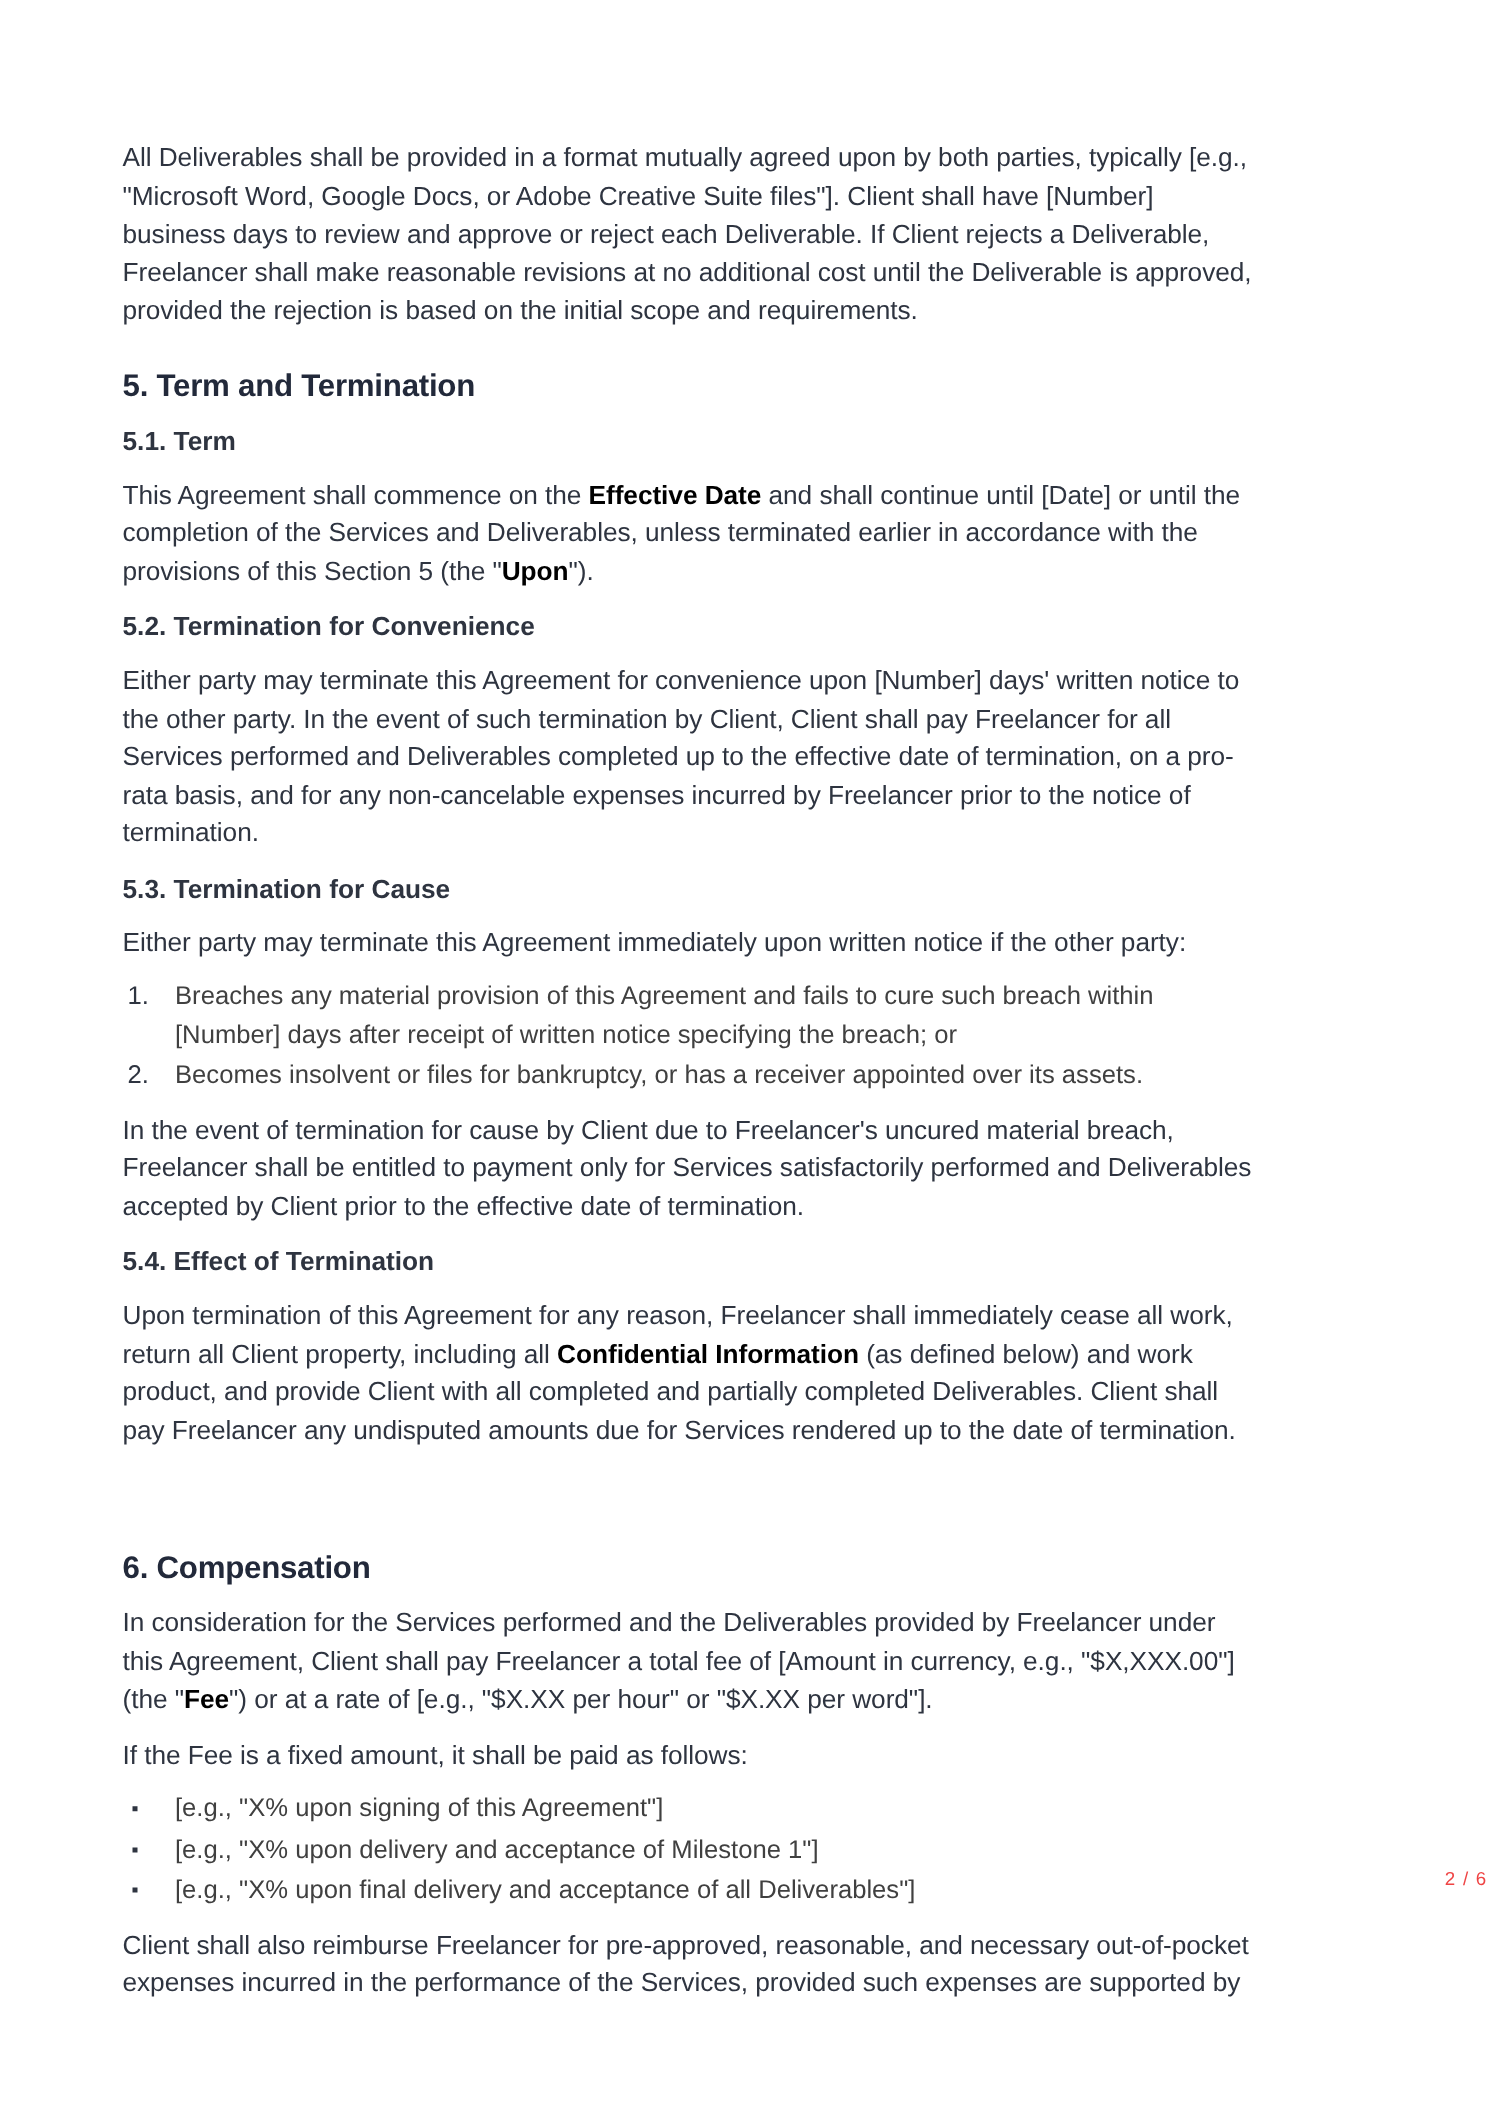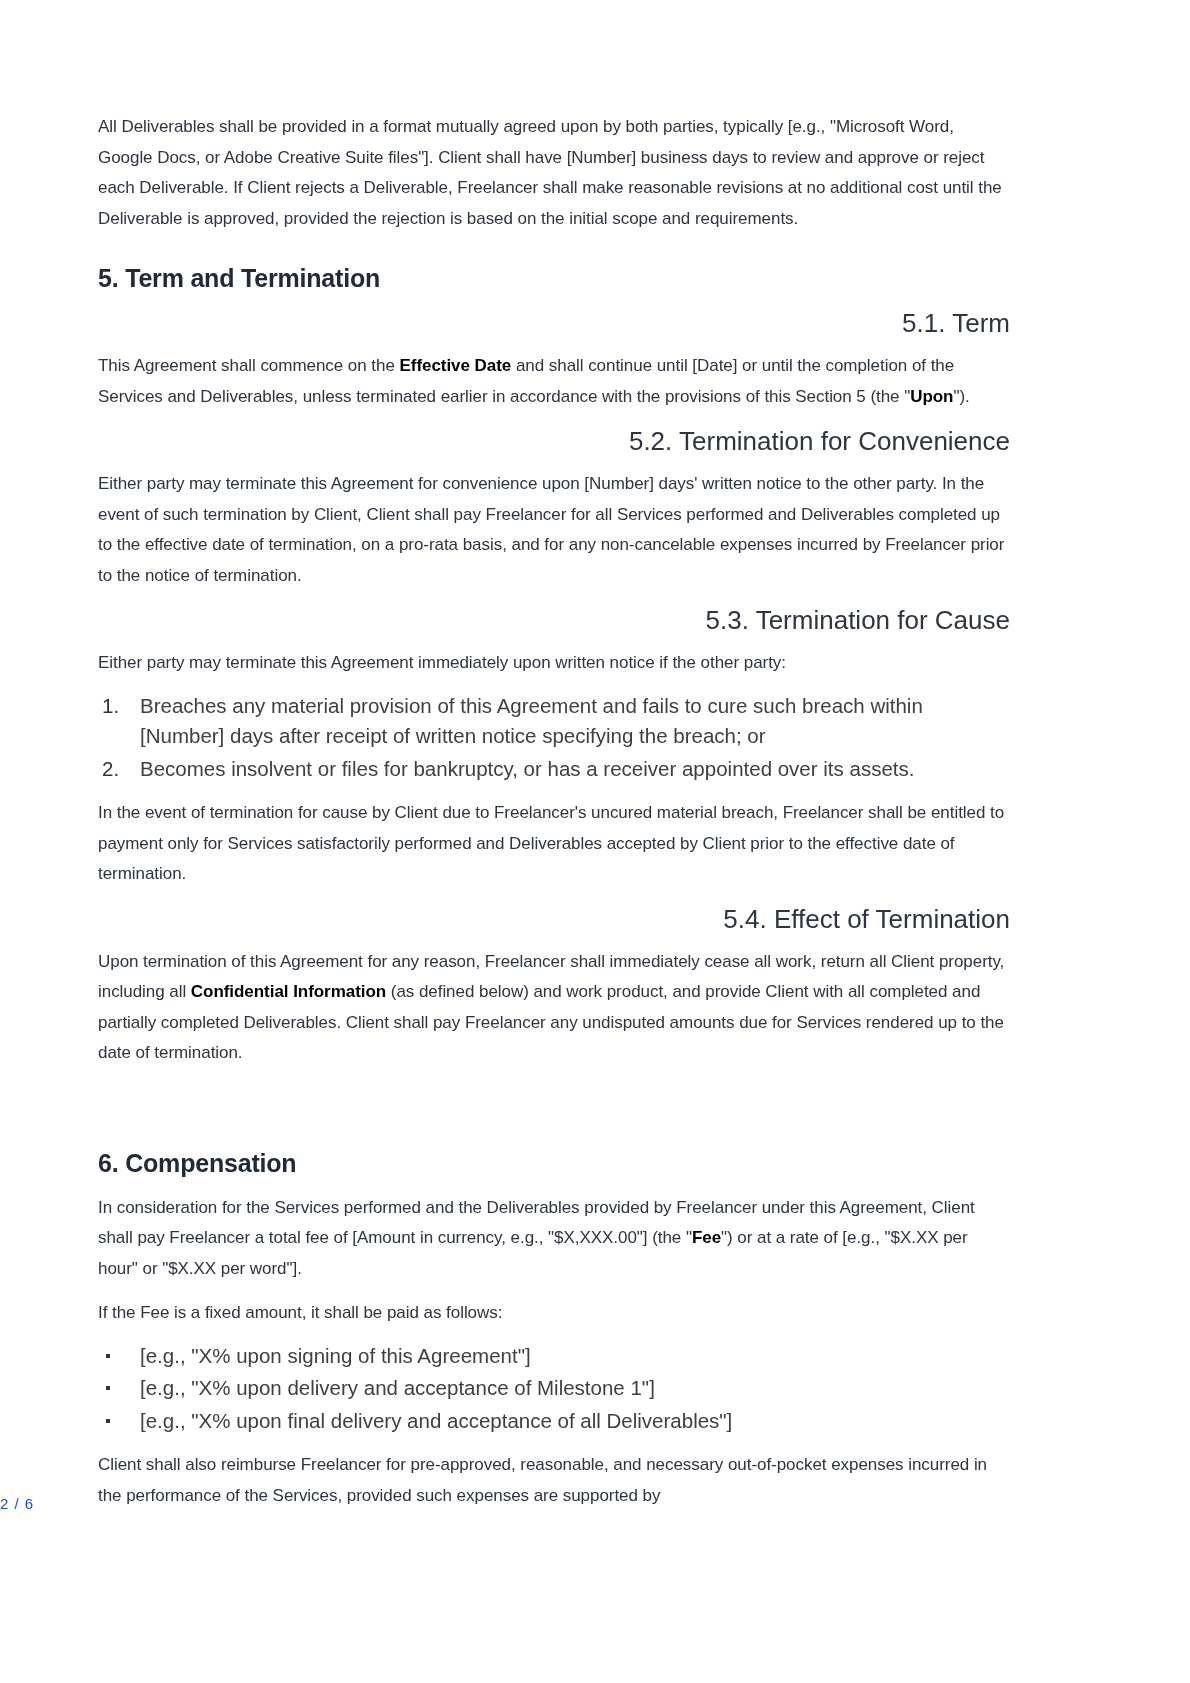--- a/index.html
+++ b/index.html
@@ -23,21 +23,21 @@
   .content {
     position: absolute;
     left: 98px;
     top: 112px;
     width: 912px;
   }
   p, li {
     color: #404040;
   }
   .para {
-    font-size: 17px;
+    font-size: 21px;
     line-height: 30.5px;
     margin: 0 0 14px 0;
     color: #2e3440;
     letter-spacing: -0.05px;
   }
   .para.tight {
     margin-bottom: 12px;
   }
   h2.section {
     font-size: 25px;
@@ -47,26 +47,25 @@
     margin: 40px 0 14px 0;
     letter-spacing: -0.2px;
   }
   h2.section.first {
     margin-top: 28px;
   }
   h2.section.compensation {
     margin-top: 78px;
   }
   h3.subsection {
-    font-size: 26px;
+    font-size: 21px;
     line-height: 30px;
-    font-weight: normal;
+    font-weight: bold;
     color: #2e3440;
     margin: 0 0 13px 0;
-    text-align: right;
   }
   ol.numbered {
     margin: 0 0 14px 0;
     padding-left: 0;
     list-style: none;
     counter-reset: item;
   }
   ol.numbered > li {
     position: relative;
     counter-increment: item;
@@ -105,23 +104,23 @@
   }
   b, strong {
     font-weight: bold;
     color: #000000;
   }
   .footer {
     position: absolute;
     left: 0;
     right: 0;
     top: 1495px;
-    text-align: left;
+    text-align: right;
     font-size: 15px;
-    color: #1d4ed8;
+    color: #ef4444;
     letter-spacing: 1px;
   }
 </style>
 </head>
 <body>
 
 <div class="page">
   <div class="content">
 
     <p class="para">All Deliverables shall be provided in a format mutually agreed upon by both parties, typically [e.g., "Microsoft Word, Google Docs, or Adobe Creative Suite files"]. Client shall have [Number] business days to review and approve or reject each Deliverable. If Client rejects a Deliverable, Freelancer shall make reasonable revisions at no additional cost until the Deliverable is approved, provided the rejection is based on the initial scope and requirements.</p>

